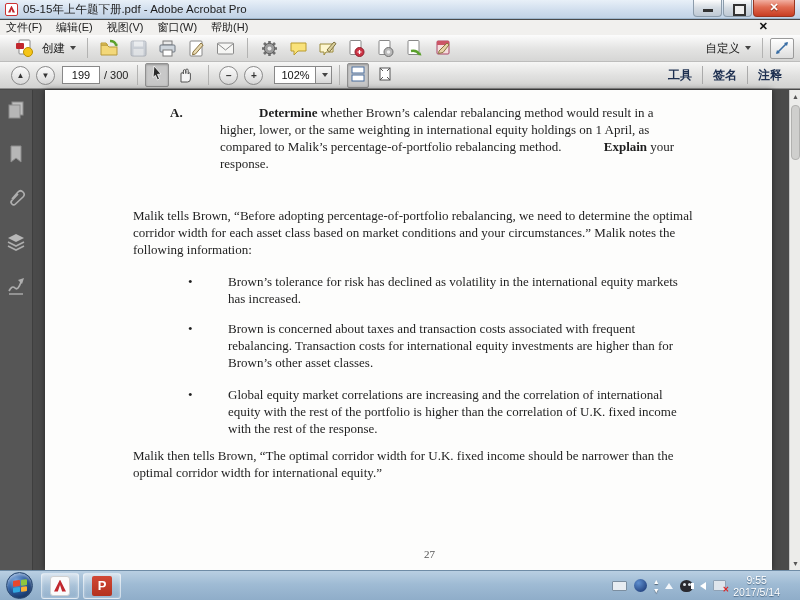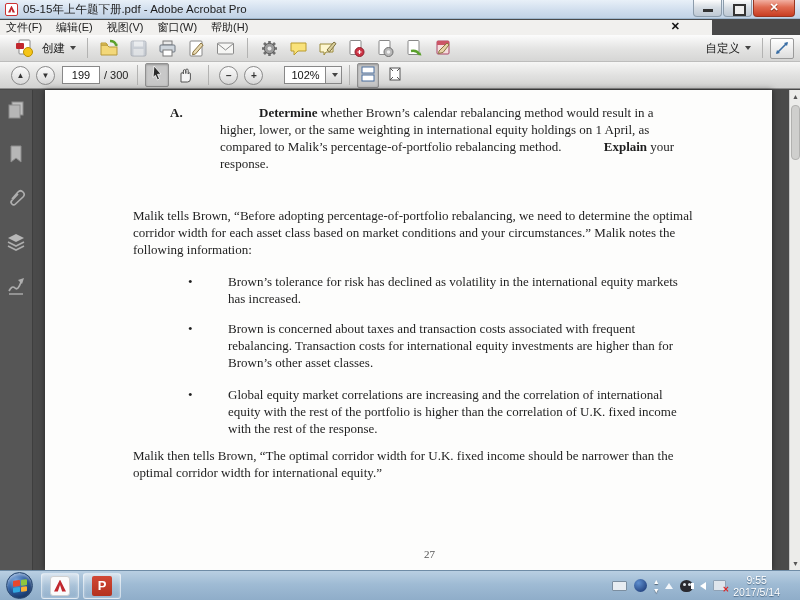--- a/index.html
+++ b/index.html
@@ -19,21 +19,21 @@
   .winbtn { width:29px; height:17px; border:1px solid #8c9cab; border-top:none; border-radius:0 0 4px 4px;
     background:linear-gradient(#fdfdfd,#d4dbe2 50%,#bfc9d4); margin-left:1px; position:relative; }
   .winbtn.close { width:42px; background:linear-gradient(#f2b0a2,#e06b51 45%,#c83d22); border-color:#9a3520; }
   .glyph-min:after { content:""; position:absolute; left:9px; bottom:4px; width:10px; height:3px; background:#333; }
   .glyph-restore:after { content:""; position:absolute; left:9px; top:4px; width:9px; height:8px;
     border:2px solid #333; background:#eee; }
   .glyph-close:after { content:"✕"; position:absolute; left:0; right:0; top:1px; text-align:center;
     color:#fff; font-size:11px; font-weight:bold; text-shadow:0 1px 1px #7c2713; }
 
   
-  .menubar { position:absolute; left:0; top:20px; width:712px; height:15px; background:#f1f0ee;
+  .menubar { position:absolute; left:0; top:20px; width:800px; height:15px; background:#f1f0ee;
     display:flex; align-items:center; padding-left:6px; }
   .menu-item { font-size:11px; color:#222; margin-right:14px; cursor:default; }
   .doc-close { position:absolute; right:32px; top:0px; font-size:11px; color:#111; font-weight:bold; }
 
   
   .toolbar1 { position:absolute; left:0; top:35px; width:800px; height:27px;
     background:linear-gradient(#fcfcfc,#e3e3e2 55%,#d6d6d5); border-bottom:1px solid #bdbdbc;
     display:flex; align-items:center; padding:0 6px; }
   .toolbar2 { position:absolute; left:0; top:62px; width:800px; height:27px;
     background:linear-gradient(#f6f6f5,#e0e0df 55%,#d2d2d1); border-bottom:1px solid #8f8f8f;
@@ -248,36 +248,43 @@
   <svg width="18" height="18" viewBox="0 0 18 18" style="margin:0 7px;">
     <path d="M5 16 V8 q0-1.4 1.2-1.4 T7.4 8 V5 q0-1.4 1.2-1.4 T9.8 5 v2.5 V4.4 q0-1.4 1.2-1.4 t1.2 1.4 V8 q0-1.2 1.1-1.2 T14.4 8 v5 q0 3-3 3z" fill="#f5f5f5" stroke="#555" stroke-width="1"></path>
   </svg>
   <div class="tsep"></div>
   <div class="circle-btn">
       <span>−</span>
     </div>
   <div class="circle-btn">
       <span>+</span>
     </div>
-  <div class="zoombox" style="margin-left:18px;">102%</div>
+  <div class="zoombox" style="margin-left:8px;">102%</div>
   <div class="zoomdrop">
       <span class="caret"></span>
     </div>
   <div class="tsep"></div>
   <div class="tool-pressed" style="padding:2px;">
     <svg width="16" height="16" viewBox="0 0 16 16">
       <rect x="2" y="1" width="12" height="6" fill="#fff" stroke="#4a6e9e"></rect>
       <rect x="2" y="9" width="12" height="6" fill="#fff" stroke="#4a6e9e"></rect>
     </svg>
   </div>
   <div style="padding:2px; margin-left:6px;">
     <svg width="16" height="16" viewBox="0 0 16 16">
       <rect x="3" y="2" width="10" height="12" fill="#fff" stroke="#555"></rect>
       <path d="M3 2 l3 3 M13 2 l-3 3 M3 14 l3 -3 M13 14 l-3 -3" stroke="#555"></path>
     </svg>
+  </div>
+  <div class="right-tools">
+    <span class="rt-btn">工具</span>
+    <span class="rt-sep"></span>
+    <span class="rt-btn">签名</span>
+    <span class="rt-sep"></span>
+    <span class="rt-btn">注释</span>
   </div>
 </div>
 
 <div class="mainarea">
 
   <div class="navpane">
     <svg class="navico" viewBox="0 0 20 20">
       <rect x="6" y="2" width="11" height="13" fill="#d8d8d8" stroke="#9a9a9a"></rect>
       <rect x="3" y="5" width="11" height="13" fill="#cfcfcf" stroke="#9a9a9a"></rect>
     </svg>

